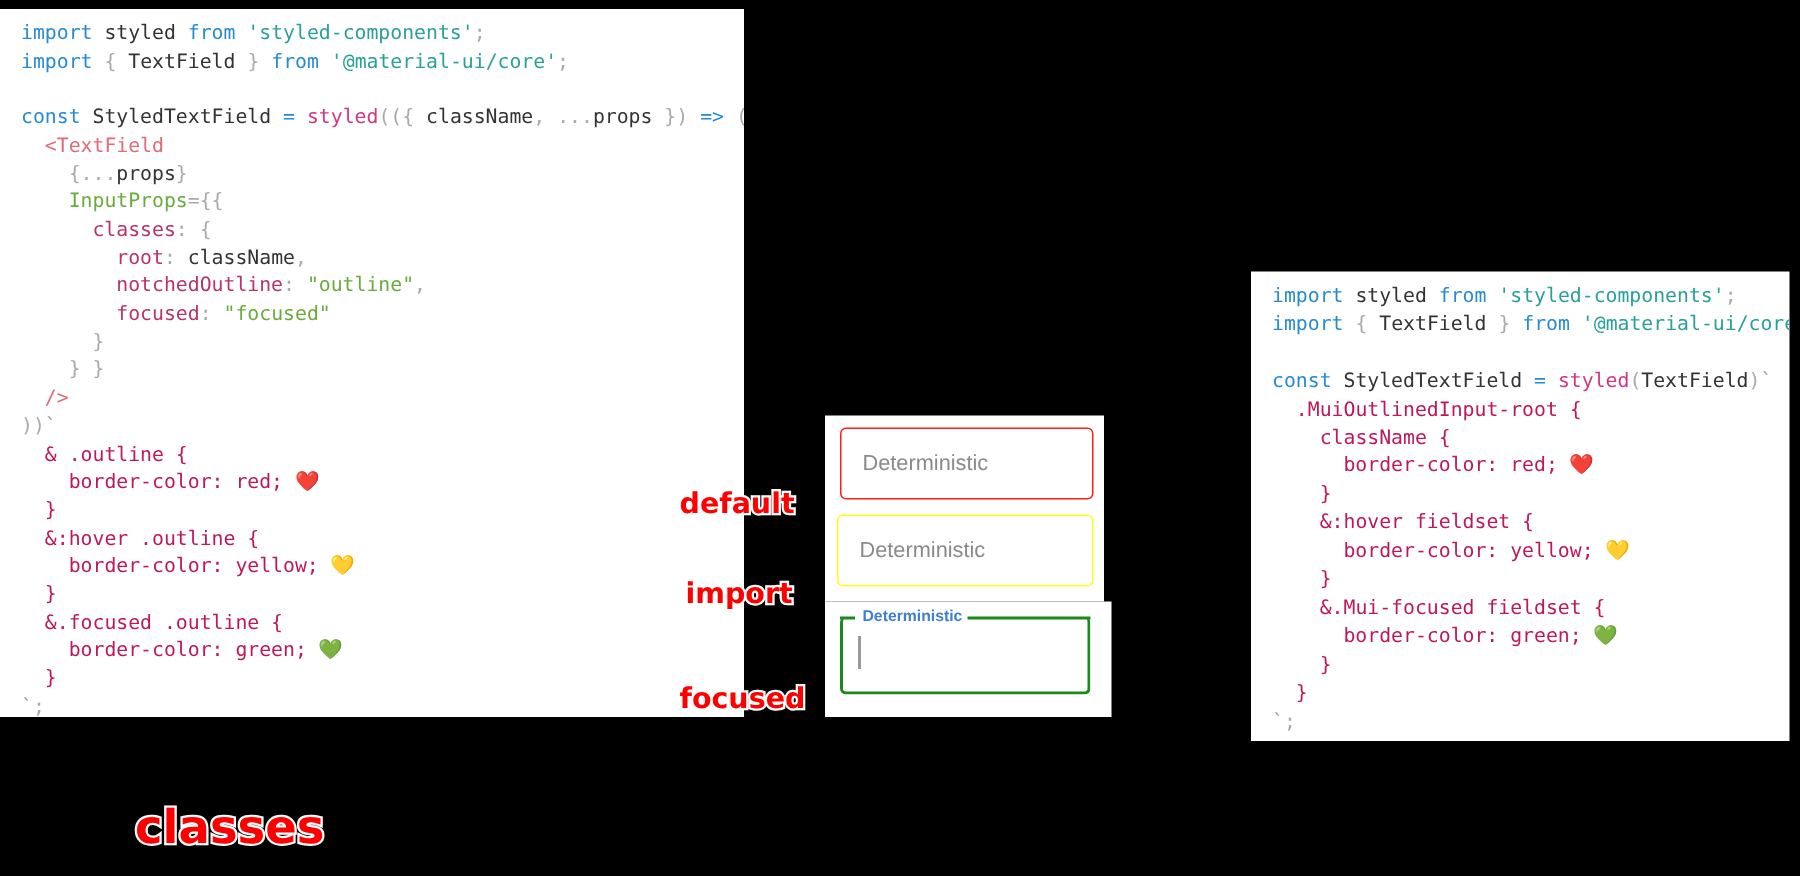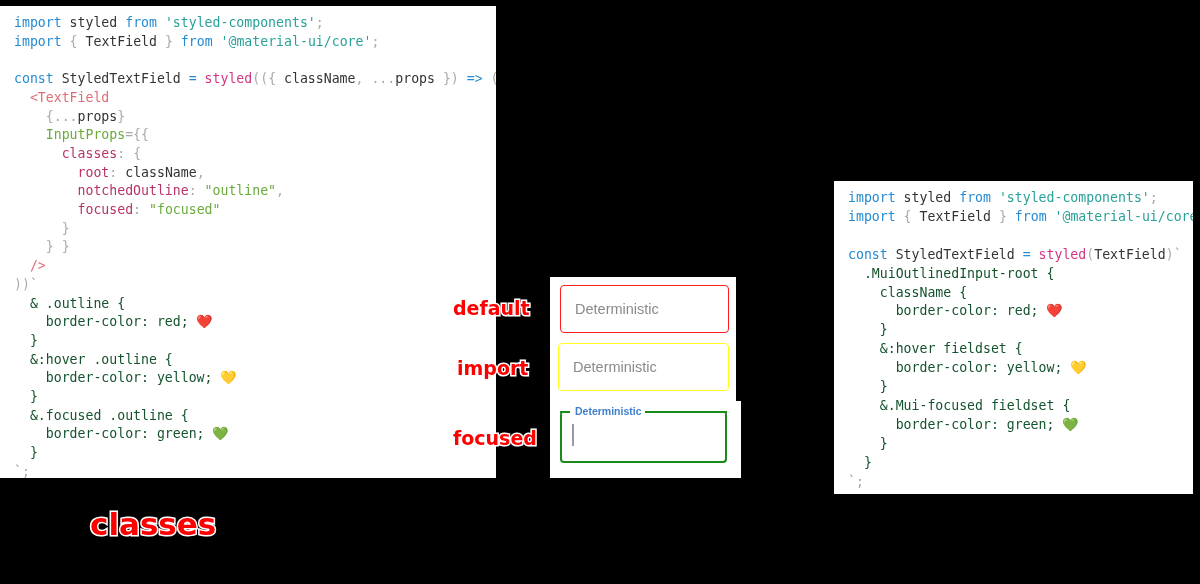--- a/index.html
+++ b/index.html
@@ -49,21 +49,21 @@
   
   .t-kw   { color: #268bd2; }   
   .t-plain{ color: #333333; }   
   .t-str  { color: #2aa198; }   
   .t-str2 { color: #6aab3c; }   
   .t-fn   { color: #d33682; }   
   .t-prop { color: #b8336a; }   
   .t-punc { color: #aaaaaa; }   
   .t-tag  { color: #e06c75; }   
   .t-attr { color: #6aab3c; }   
-  .t-css  { color: #14532d; }   
+  .t-css  { color: #be185d; }   
   .t-tick { color: #999999; }
 
   
   #panel-demo-top {
     position: absolute;
     left: 550px; top: 277px;
     width: 186px; height: 124px;
     background: #ffffff;
   }
   #panel-demo-bottom {
@@ -138,20 +138,21 @@
 
   
   .redlabel {
     position: absolute;
     font-family: "DejaVu Sans", sans-serif;
     font-weight: bold;
     color: #ff0000;
     -webkit-text-stroke: 3px #ffffff;
     paint-order: stroke fill;
     white-space: nowrap;
+    margin-top: 28px;
   }
   .state-label { font-size: 19px; }
   #label-default  { left: 453px; top: 297px; }
   #label-hover    { left: 457px; top: 357px; }
   #label-focused  { left: 453px; top: 427px; }
   .title-label { font-size: 31px; }
   #label-classes { left: 90px;  top: 506px; }
   #label-globals { left: 915px; top: 518px; }
 </style>
 </head>

